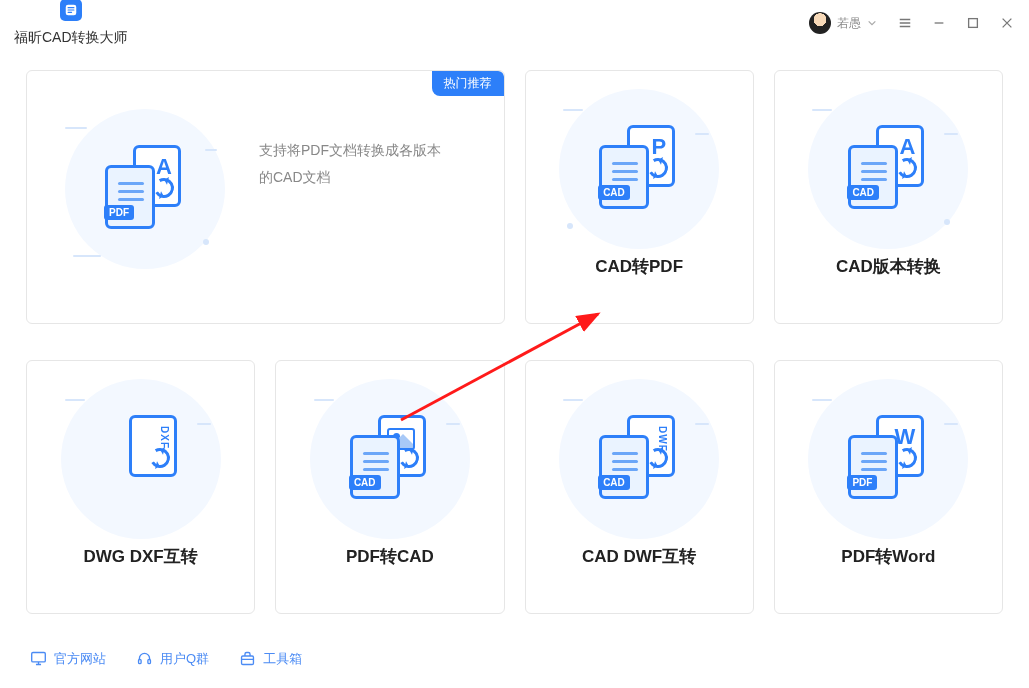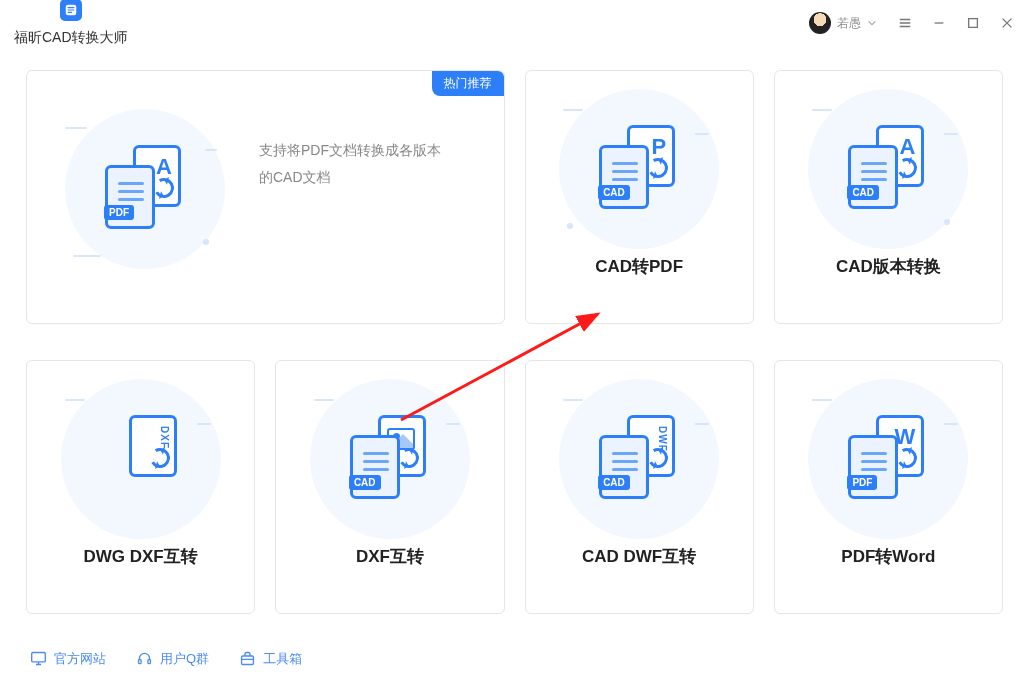--- a/index.html
+++ b/index.html
@@ -357,21 +357,21 @@
           <div class="doc front">
               <div class="lines">
                 <div></div>
                 <div></div>
                 <div></div>
               </div>
               <span class="tag">CAD</span>
             </div>
         </div>
       </div>
-      <div class="card-title">DXF互转</div>
+      <div class="card-title">PDF转CAD</div>
     </div>
 
     <div class="card">
       <div class="illus">
         <div class="ring"></div>
         <span class="dash" style="width:20px;left:14px;top:30px"></span>
         <span class="dash" style="width:14px;left:146px;top:54px"></span>
         <div class="docpair" style="width:80px;height:80px">
           <div class="doc back">
               <span class="vlabel">DWF</span>

